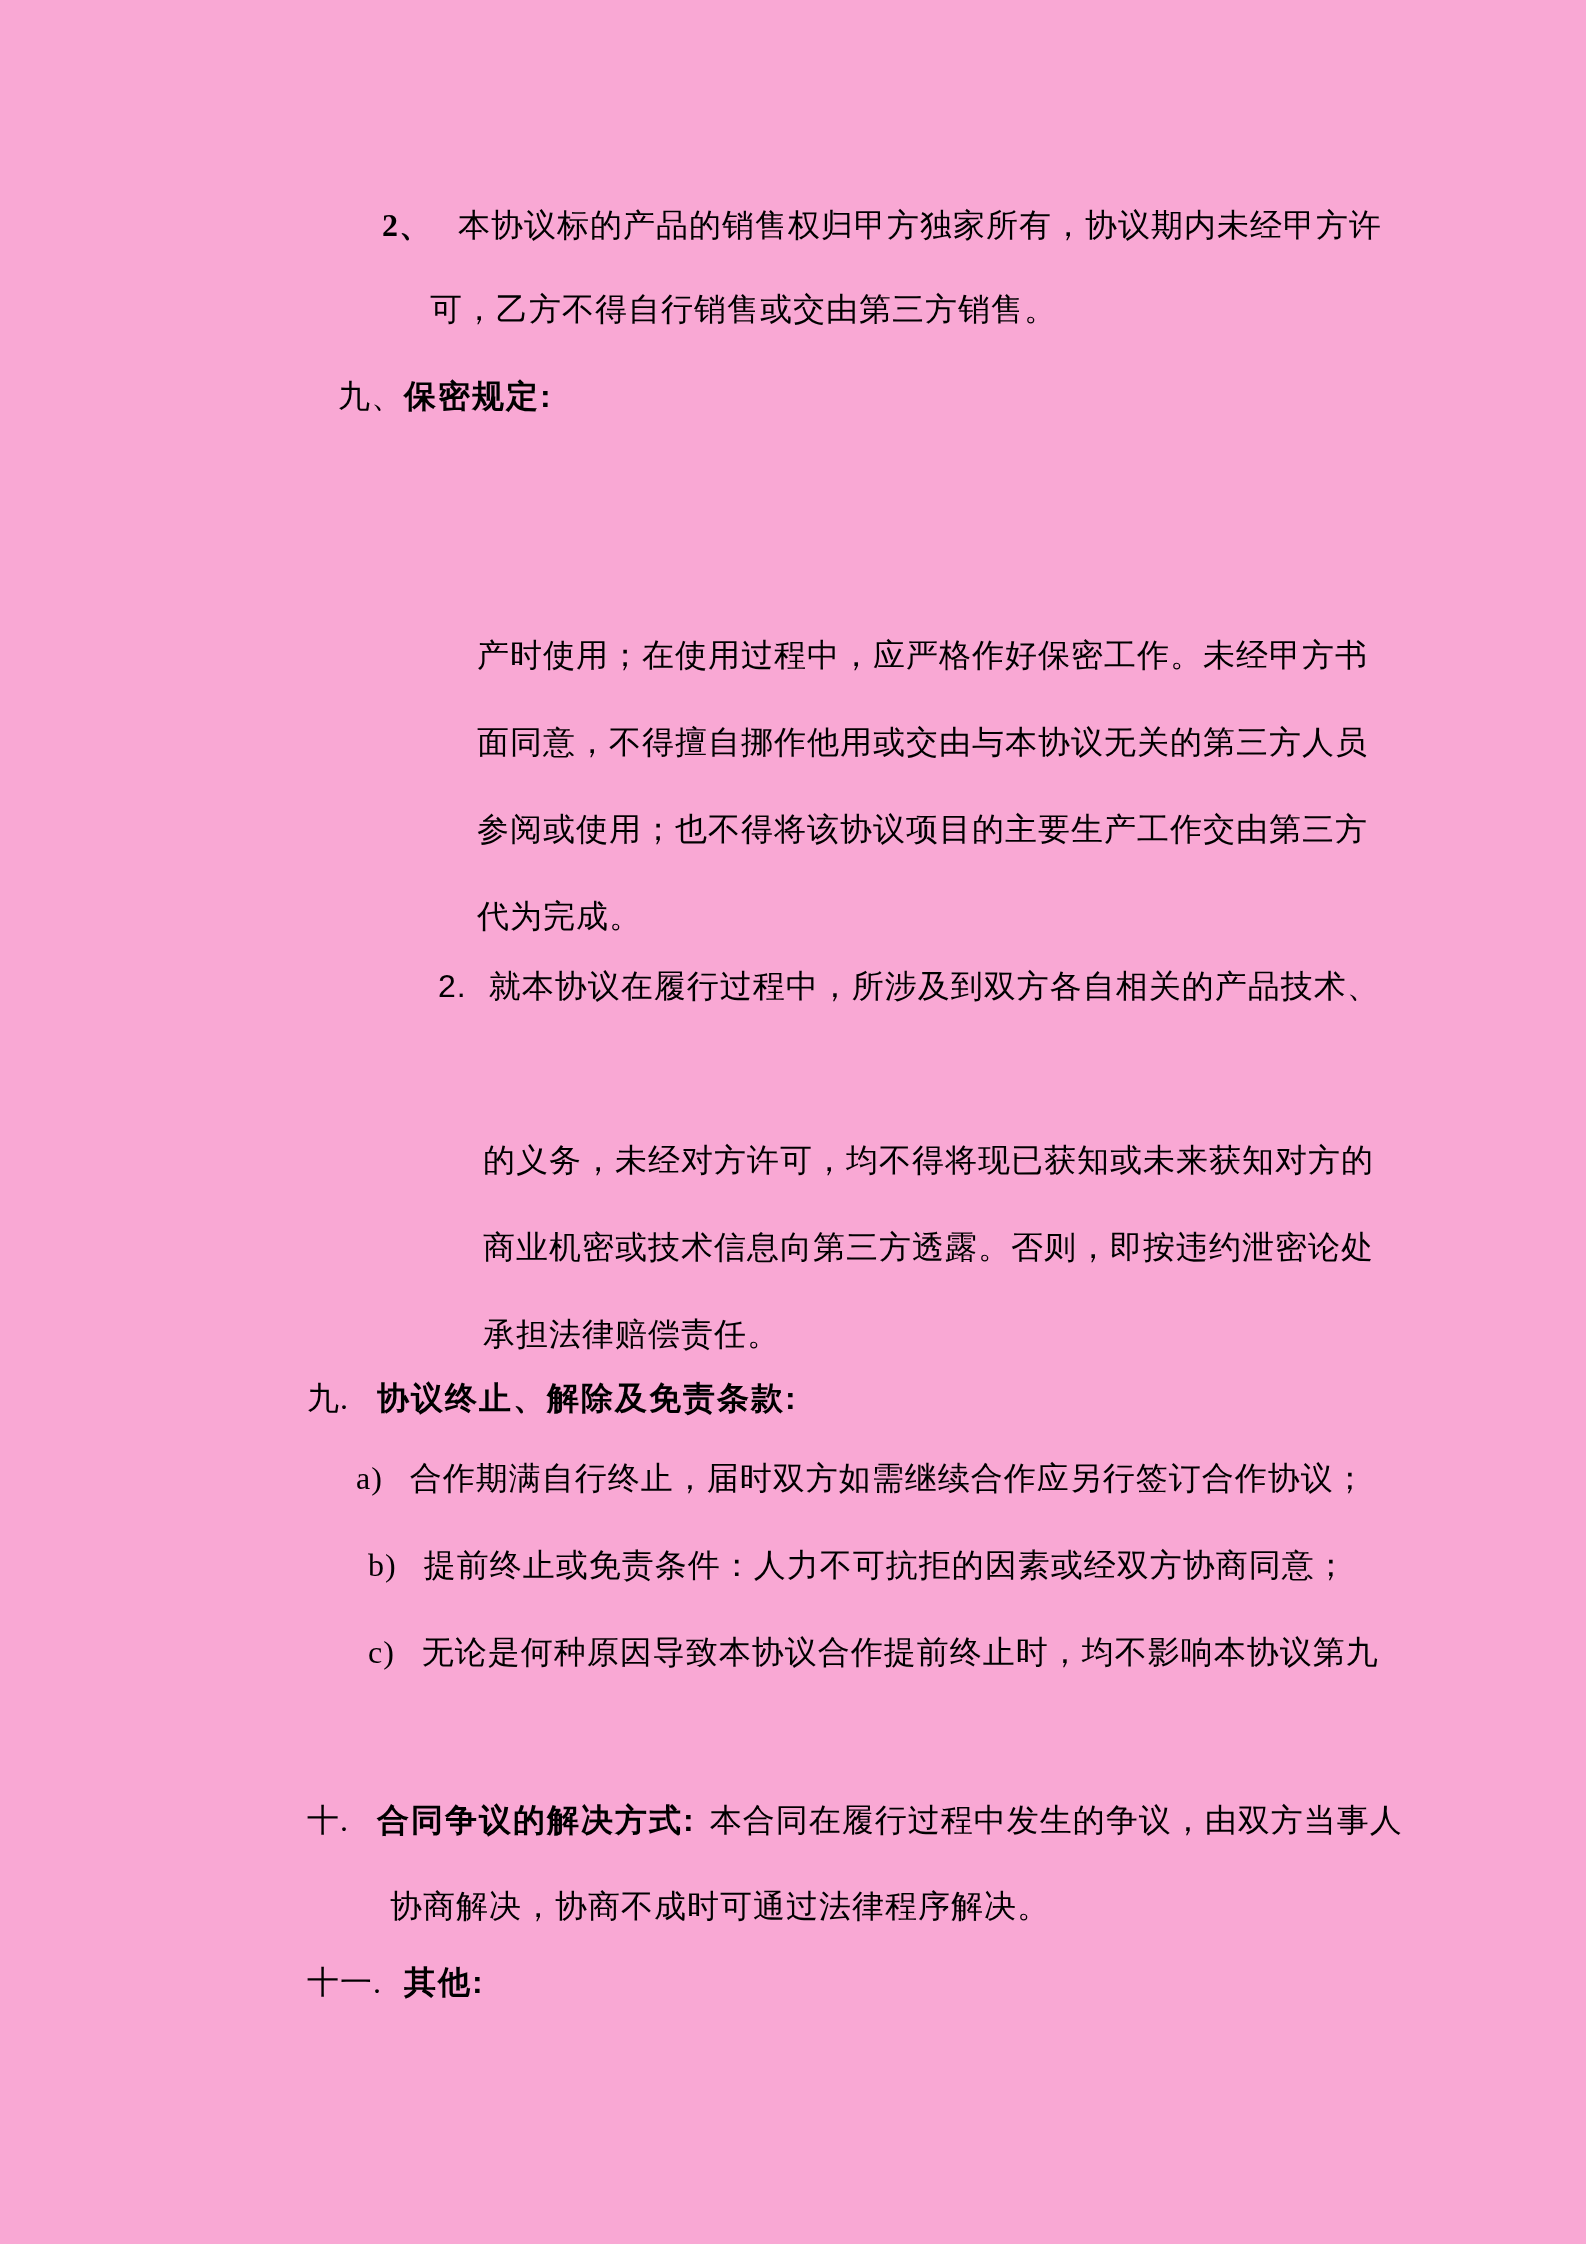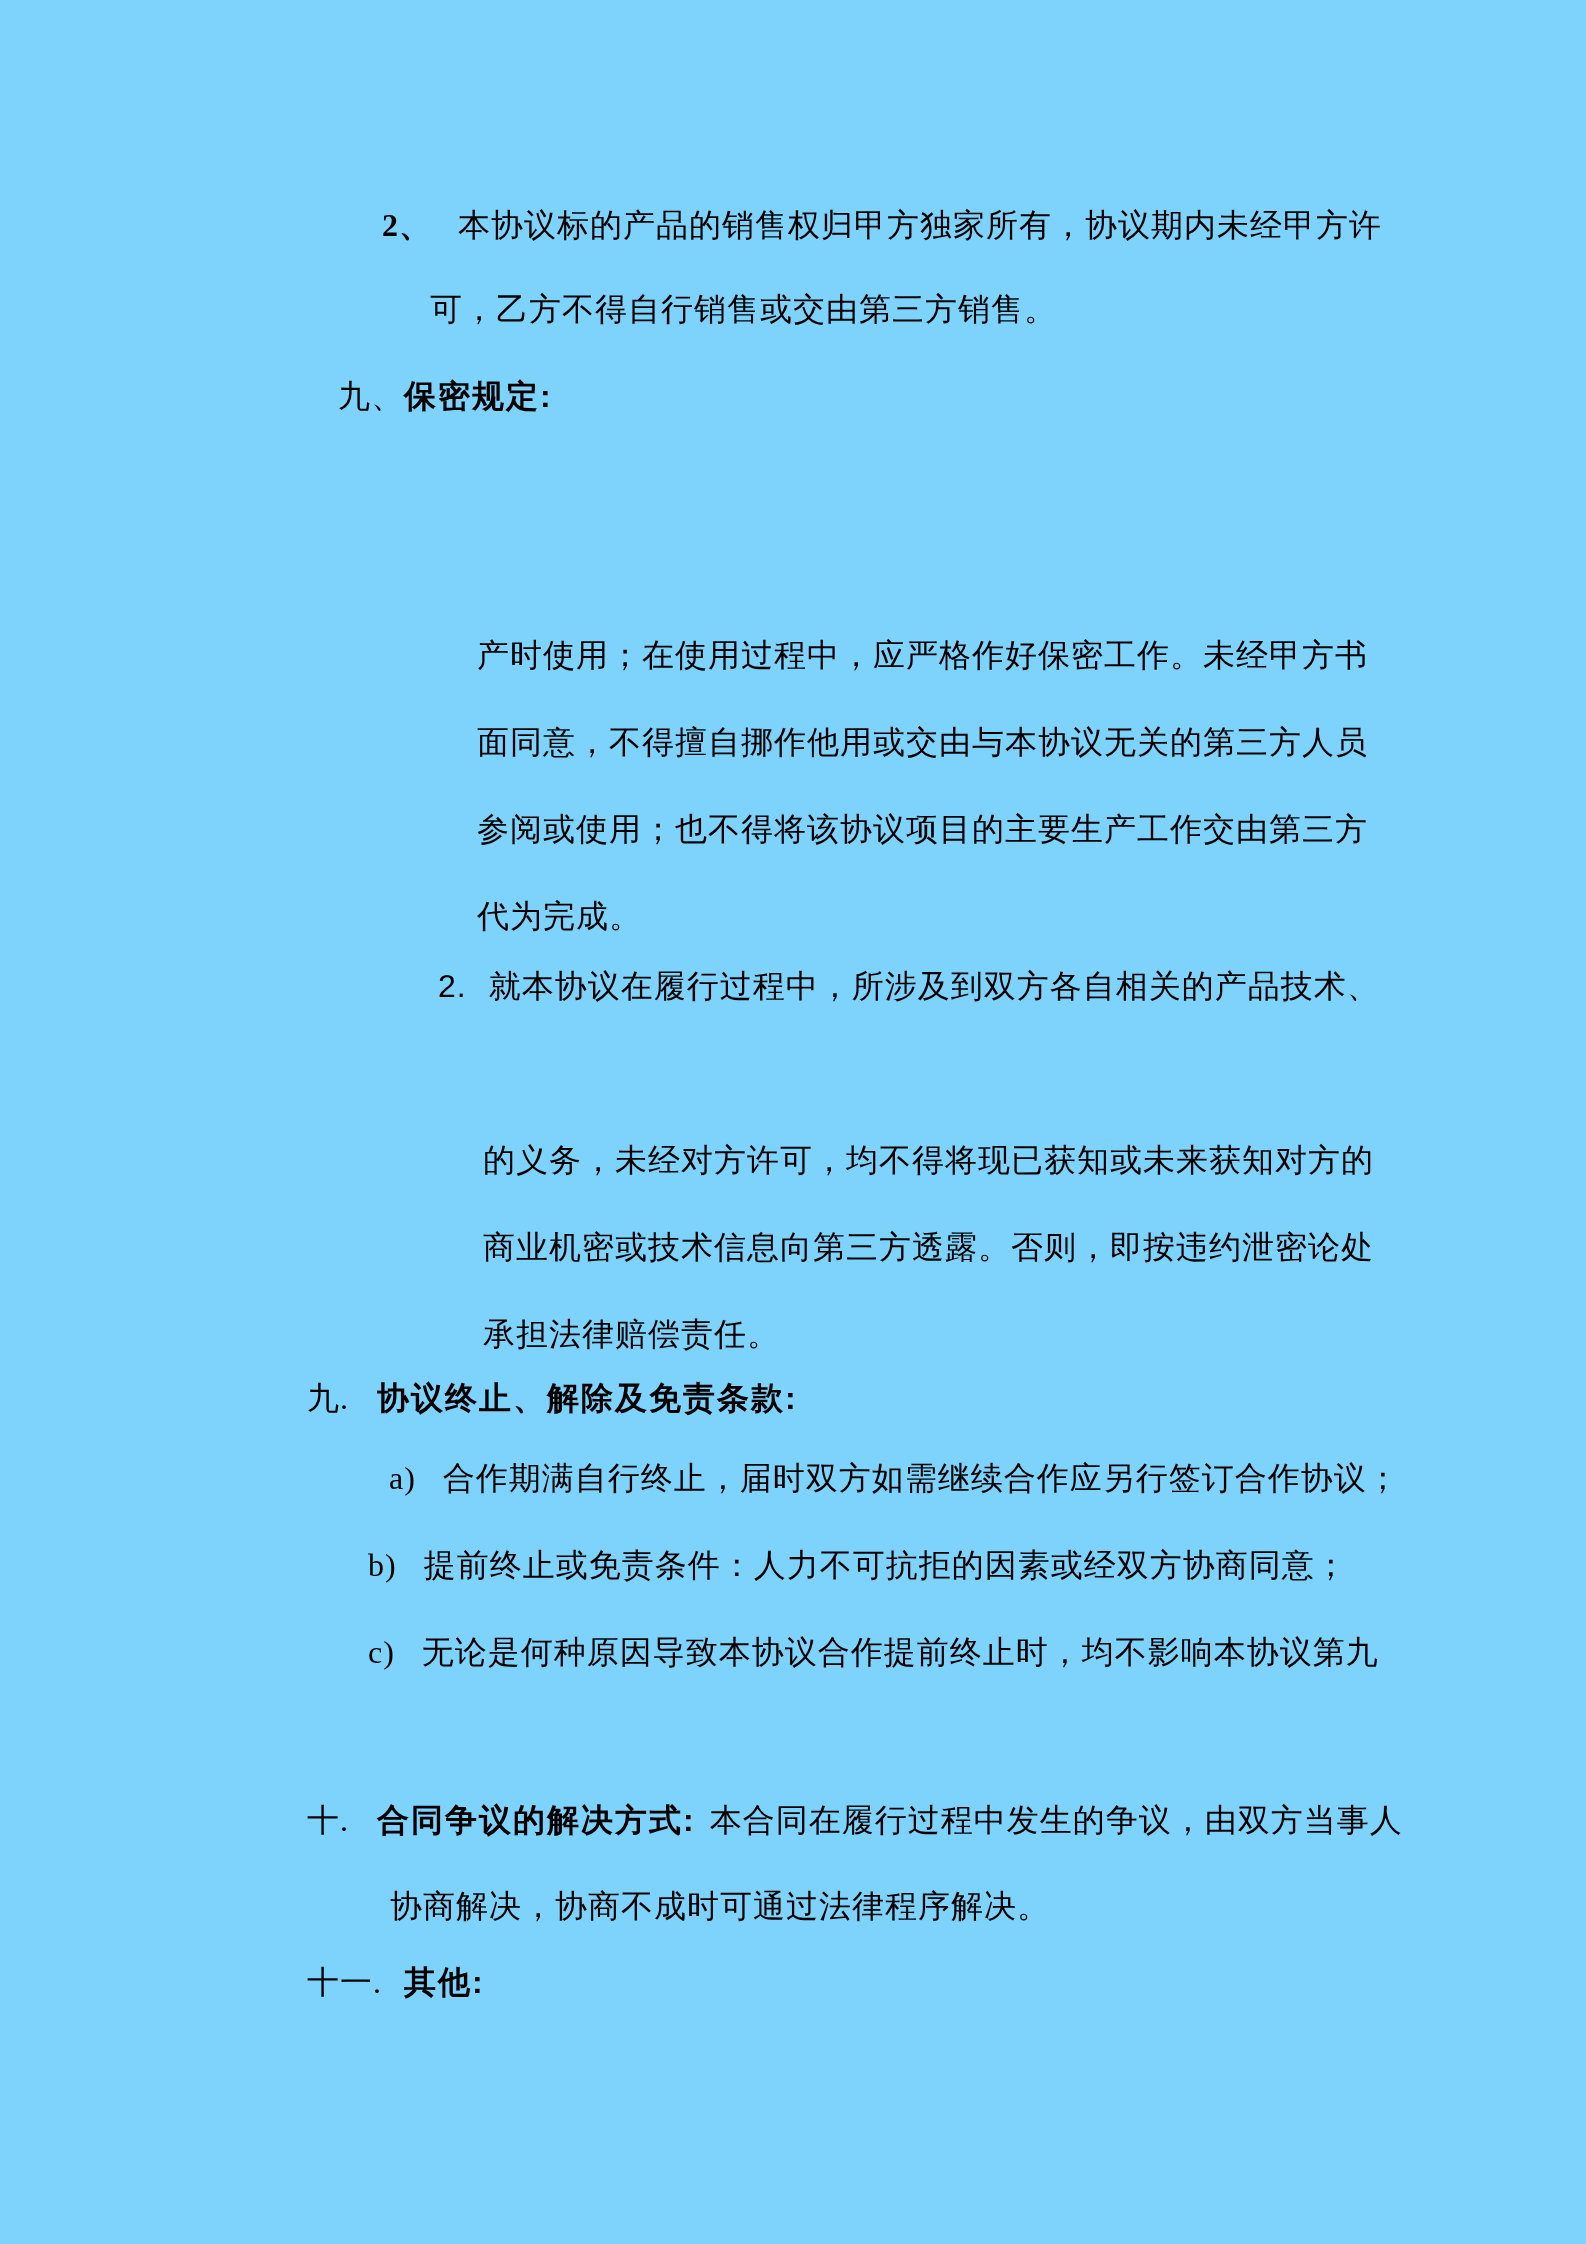--- a/index.html
+++ b/index.html
@@ -1,20 +1,20 @@
 <!DOCTYPE html>
 <html lang="zh"><head>
 <meta charset="utf-8">
 <style>
   html,body{margin:0;padding:0;background:#e8e8e8;}
   .page{
     position:relative;
     width:1586px;
     height:2244px;
-    background:#7dd3fc;
+    background:#f9a8d4;
     color:#000000;
     font-family:"Liberation Sans", sans-serif;
     overflow:hidden;
   }
   .line{
     position:absolute;
     white-space:nowrap;
     font-size:32px;
     line-height:1.25;
     letter-spacing:1px;
@@ -62,21 +62,21 @@
     <span class="gap22">2.</span><span>就本协议在履行过程中，所涉及到双方各自相关的产品技术、</span>
   </div>
   <div class="line" style="left:483px;top:1140px">的义务，未经对方许可，均不得将现已获知或未来获知对方的</div>
   <div class="line" style="left:483px;top:1227px">商业机密或技术信息向第三方透露。否则，即按违约泄密论处</div>
   <div class="line" style="left:483px;top:1314px">承担法律赔偿责任。</div>
 
   <div class="line" style="left:307px;top:1378px">
     <span class="serif-marker gap28">九.</span><span class="heading">协议终止、解除及免责条款:</span>
   </div>
 
-  <div class="line" style="left:389px;top:1458px">
+  <div class="line" style="left:356px;top:1458px">
     <span class="serif-marker gap27">a)</span><span>合作期满自行终止，届时双方如需继续合作应另行签订合作协议；</span>
   </div>
   <div class="line" style="left:368px;top:1545px">
     <span class="serif-marker gap27">b)</span><span>提前终止或免责条件：人力不可抗拒的因素或经双方协商同意；</span>
   </div>
   <div class="line" style="left:368px;top:1632px">
     <span class="serif-marker gap27">c)</span><span>无论是何种原因导致本协议合作提前终止时，均不影响本协议第九</span>
   </div>
 
   <div class="line" style="left:307px;top:1800px">

